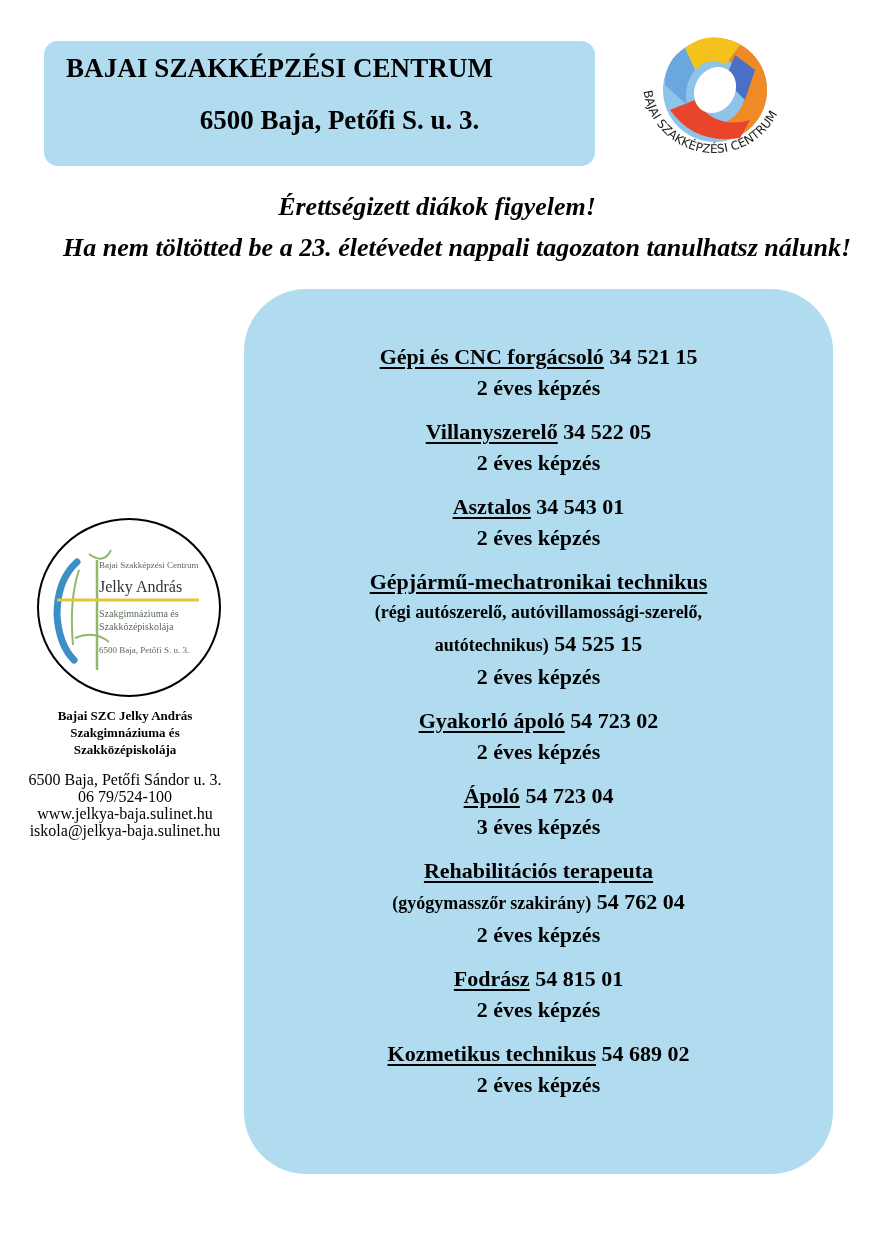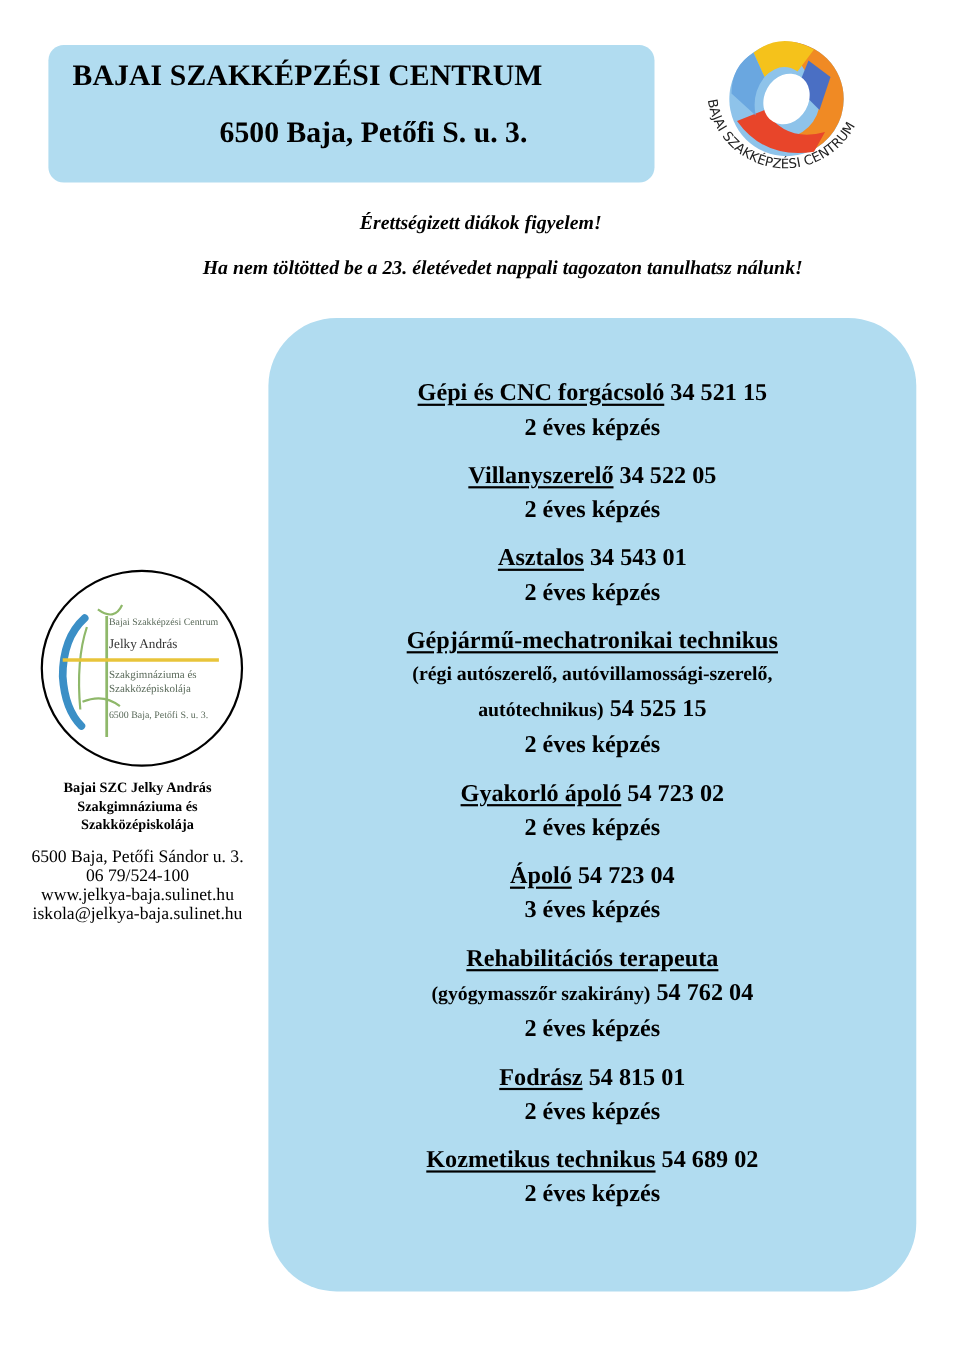--- a/index.html
+++ b/index.html
@@ -13,21 +13,21 @@
     }
     .header-title {
       position: absolute; left: 22px; top: 12px; font-size: 27px; font-weight: bold; letter-spacing: 0.1px;
       white-space: nowrap;
     }
     .header-addr {
       position: absolute; left: 0; width: 551px; top: 64px; text-align: center; font-size: 27px; font-weight: bold;
       padding-left: 40px; box-sizing: border-box;
     }
     .logo-top { position: absolute; left: 625px; top: 30px; width: 170px; height: 140px; }
-    .intro { position: absolute; left: 0; width: 874px; text-align: center; font-style: italic; font-weight: bold; font-size: 18px; }
+    .intro { position: absolute; left: 0; width: 874px; text-align: center; font-style: italic; font-weight: bold; font-size: 26px; }
     .intro1 { top: 192px; }
     .intro2 { top: 233px; padding-left: 20px; }
     .course-box {
       position: absolute; left: 244px; top: 289px; width: 589px; height: 885px;
       background: #b1dcf0; border-radius: 62px;
     }
     .course-list { position: absolute; left: 0; width: 589px; top: 52px; text-align: center; }
     .course { margin-bottom: 13px; font-weight: bold; font-size: 22px; line-height: 31px; }
     .course .name { text-decoration: underline; text-underline-offset: 3px; }
     .course .code { }
@@ -116,21 +116,21 @@
 <div class="school-logo">
   <svg width="180" height="175" viewBox="0 0 180 175" style="position:absolute;left:0;top:0">
     <path d="M 38 42 Q 18 60 18 95 Q 20 125 35 140" stroke="#3b8fc6" stroke-width="7" fill="none" stroke-linecap="round"></path>
     <path d="M 40 50 Q 30 80 34 125" stroke="#8fb86a" stroke-width="2" fill="none"></path>
     <path d="M 58 40 L 58 150" stroke="#8fb86a" stroke-width="2.5" fill="none"></path>
     <path d="M 50 34 Q 65 45 72 30" stroke="#8fb86a" stroke-width="2" fill="none"></path>
     <path d="M 36 118 Q 55 110 70 122" stroke="#8fb86a" stroke-width="2" fill="none"></path>
     <path d="M 18 80 L 160 80" stroke="#e8c43a" stroke-width="3" fill="none"></path>
   </svg>
   <div class="t" style="left:60px;top:40px;font-size:9px">Bajai Szakképzési Centrum</div>
-  <div class="t" style="left:60px;top:58px;font-size:12px;color:#333">Jelky András</div>
+  <div class="t" style="left:60px;top:58px;font-size:16px;color:#333">Jelky András</div>
   <div class="t" style="left:60px;top:88px;font-size:10px">Szakgimnáziuma és</div>
   <div class="t" style="left:60px;top:101px;font-size:10px">Szakközépiskolája</div>
   <div class="t" style="left:60px;top:125px;font-size:9px">6500 Baja, Petőfi S. u. 3.</div>
 </div>
 
 <div class="school-name">
   <div>Bajai SZC Jelky András</div>
   <div>Szakgimnáziuma és</div>
   <div>Szakközépiskolája</div>
 </div>

